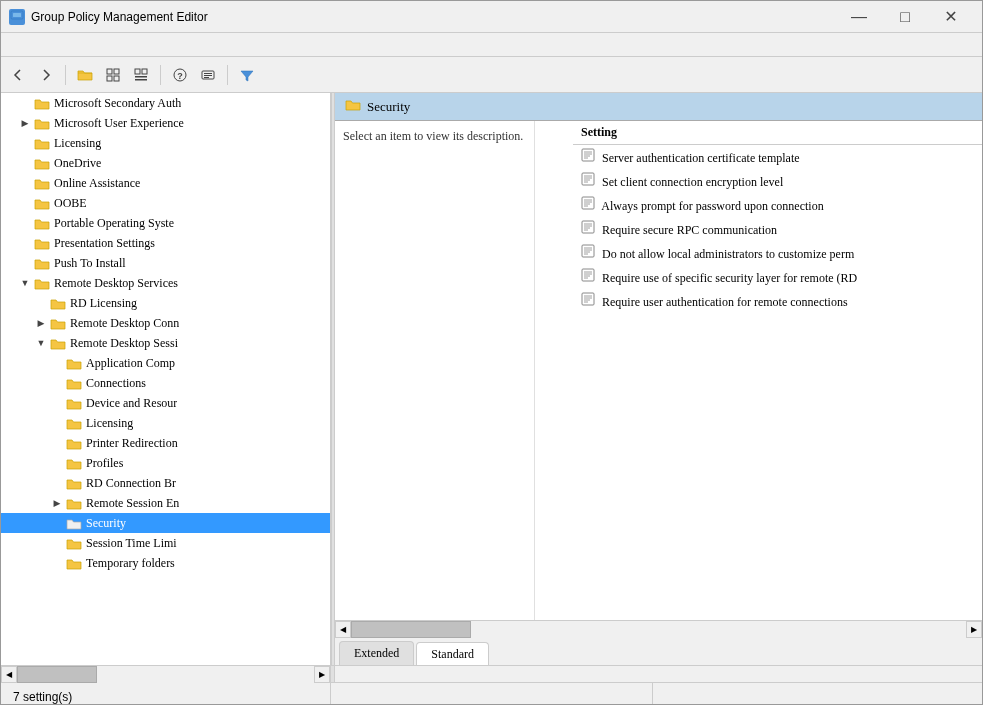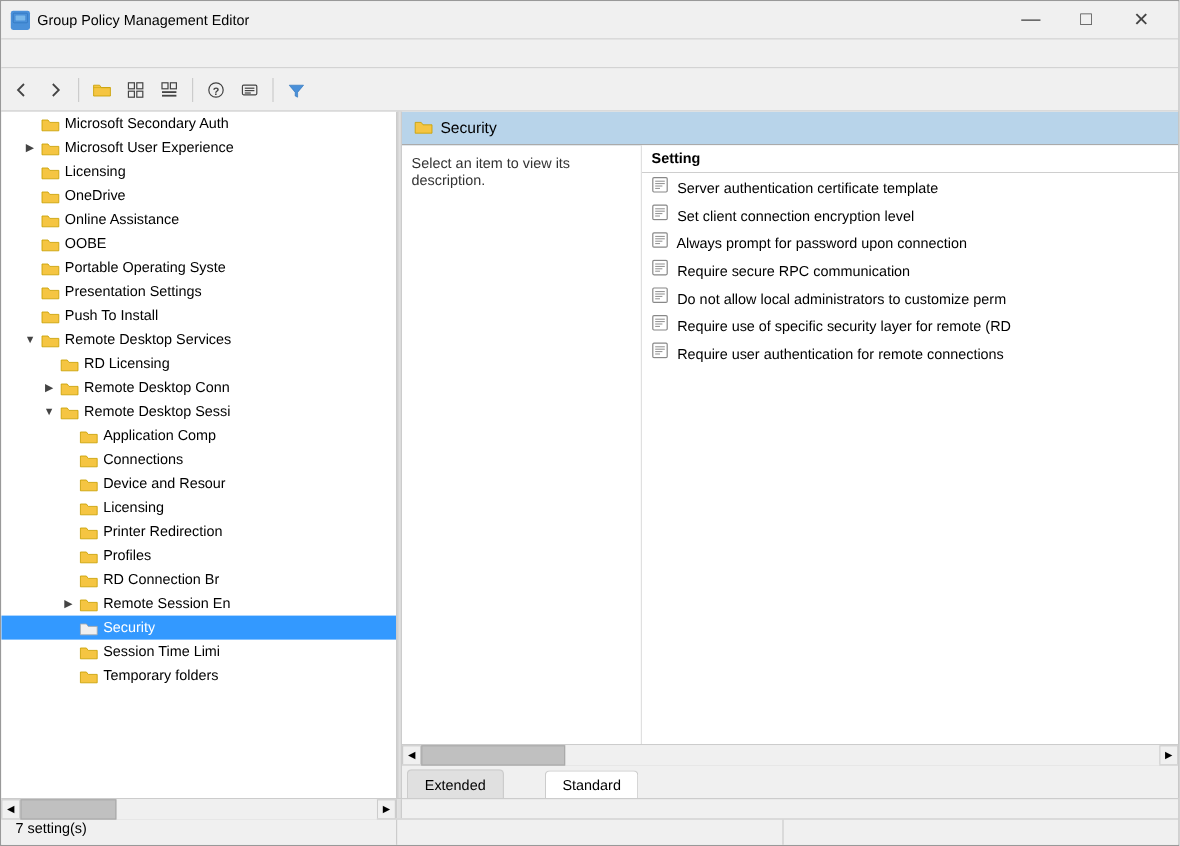--- a/index.html
+++ b/index.html
@@ -118,20 +118,21 @@
       height: 20px;
       background: #ccc;
       margin: 0 4px;
     }
 
     
     .main-area {
       flex: 1;
       display: flex;
       overflow: hidden;
+      font-family: Liberation Serif, serif;
     }
 
     
     .tree-panel {
       width: 330px;
       min-width: 330px;
       background: #fff;
       border-right: 1px solid #ccc;
       overflow-y: auto;
       overflow-x: auto;
@@ -214,20 +215,21 @@
 
     .content-header-title {
       font-size: 13px;
       font-weight: normal;
     }
 
     .content-body {
       flex: 1;
       display: flex;
       overflow: hidden;
+      gap: 38px;
     }
 
     .description-pane {
       width: 200px;
       padding: 8px;
       font-size: 12px;
       color: #333;
       border-right: 1px solid #e0e0e0;
       flex-shrink: 0;
     }
@@ -271,21 +273,20 @@
     }
 
     
     .tab-bar {
       height: 28px;
       background: #f0f0f0;
       display: flex;
       align-items: flex-end;
       padding: 0 4px;
       border-top: 1px solid #ccc;
-      gap: 32px;
     }
 
     .tab {
       padding: 4px 14px;
       font-size: 12px;
       cursor: pointer;
       border: 1px solid #ccc;
       border-bottom: none;
       background: #e0e0e0;
       border-radius: 4px 4px 0 0;
@@ -310,21 +311,21 @@
       align-items: center;
       padding: 0 8px;
       font-size: 12px;
     }
 
     .status-section {
       flex: 1;
       border-right: 1px solid #ccc;
       height: 100%;
       display: flex;
-      align-items: flex-start;
+      align-items: flex-end;
       padding: 0 4px;
     }
     .status-section:last-child { border-right: none; }
 
     
     ::-webkit-scrollbar { width: 16px; height: 16px; }
     ::-webkit-scrollbar-track { background: #f0f0f0; }
     ::-webkit-scrollbar-thumb { background: #c0c0c0; border: 1px solid #aaa; }
 
     

